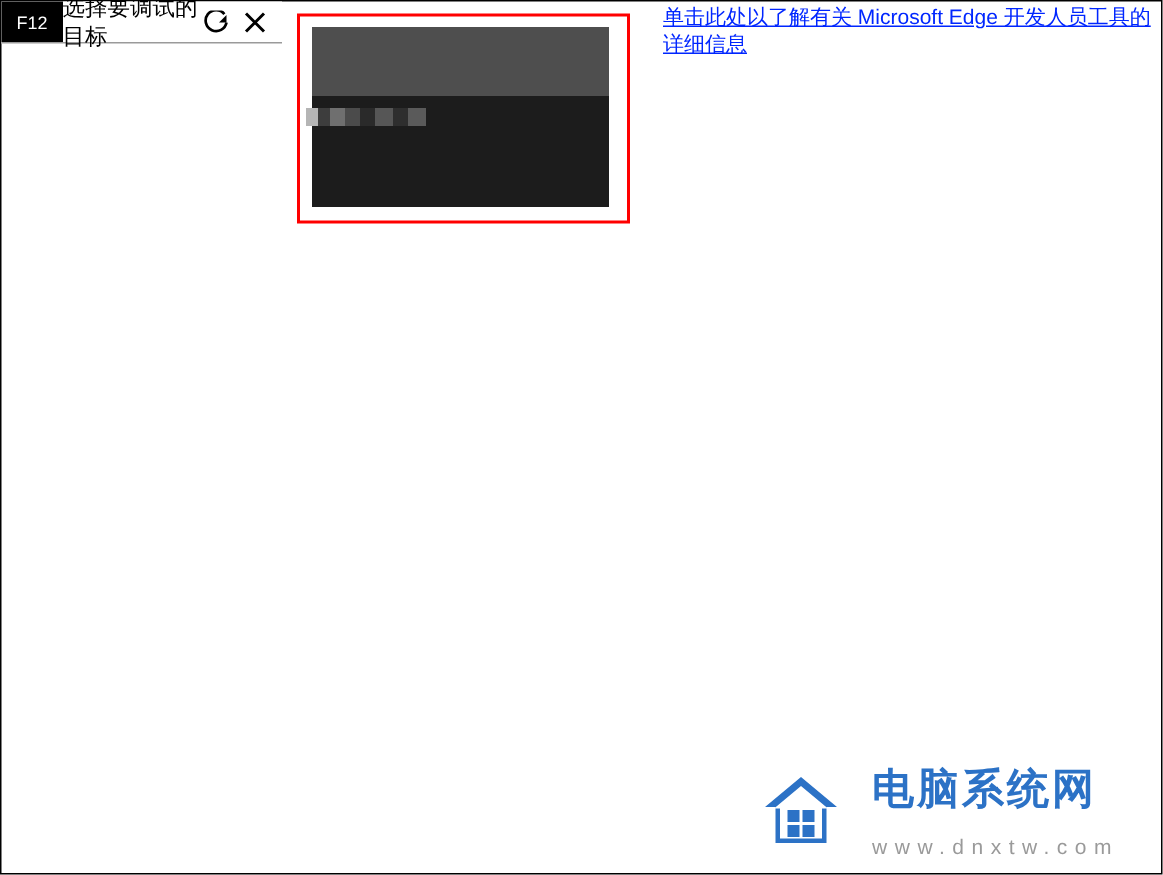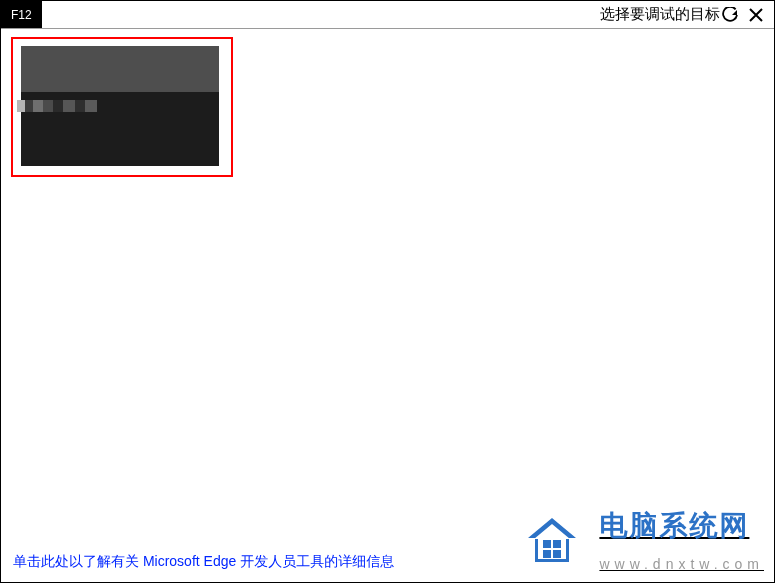--- a/index.html
+++ b/index.html
@@ -13,23 +13,21 @@
       background: #ffffff;
       font-family: "Microsoft YaHei", "Segoe UI", sans-serif;
       position: relative;
       overflow: hidden;
     }
     .window {
       width: 100%;
       height: 100%;
       border: 1px solid #000;
       display: flex;
-      flex-direction: column;
-      position: relative;
-      text-align: right;
+      position: relative;
     }
     .titlebar {
       display: flex;
       align-items: center;
       height: 28px;
       border-bottom: 1px solid #9a9a9a;
       background: #fff;
     }
     .f12-badge {
       background: #000;
@@ -109,32 +107,32 @@
     .s7 { width: 10px; background: #2e2e2e; }
     .s8 { width: 12px; background: #5a5a5a; }
     .bottom-bar {
       height: 40px;
       display: flex;
       align-items: center;
       padding-left: 12px;
     }
     .help-link {
       color: #0026ff;
+      text-decoration: underline;
       font-size: 14px;
       cursor: pointer;
     }
     .watermark {
       position: absolute;
-      right: 10px;
+      right: 28px;
       bottom: 10px;
       display: flex;
       align-items: center;
       gap: 19px;
       pointer-events: none;
-      text-decoration: underline;
     }
     .wm-logo {
       width: 56px;
       height: 56px;
       position: relative;
     }
     .wm-text {
       display: flex;
       flex-direction: column;
       align-items: flex-start;

